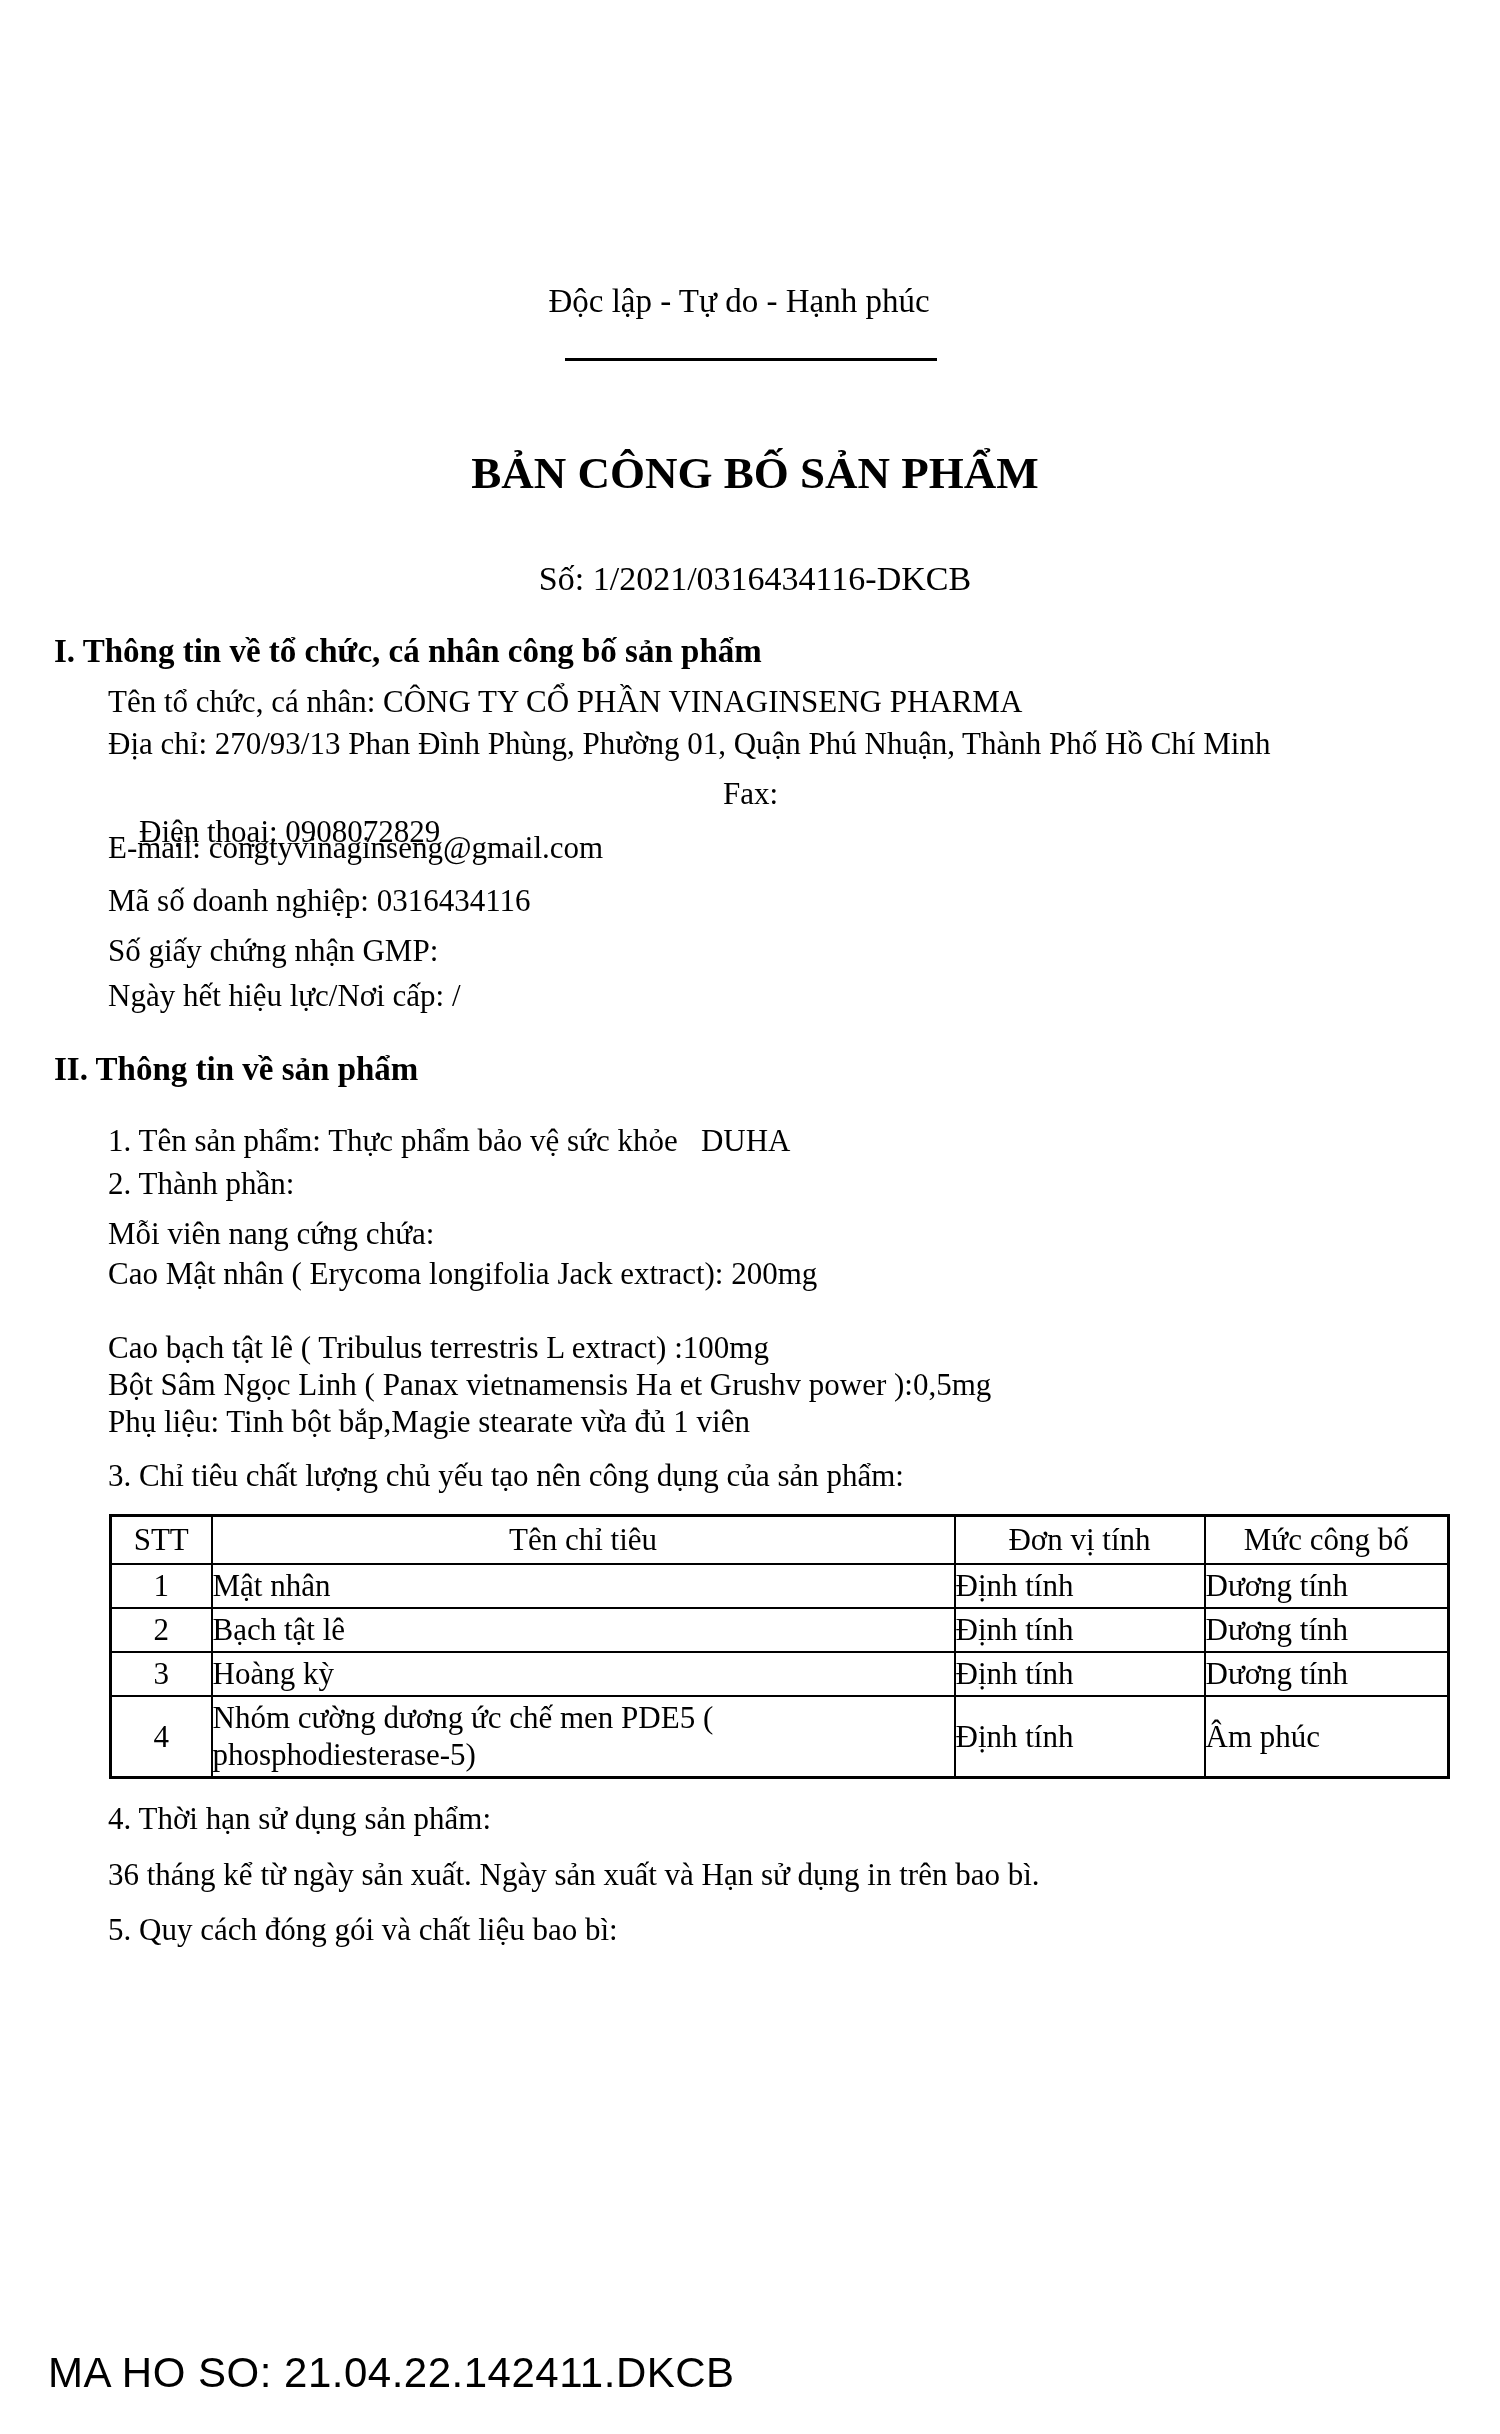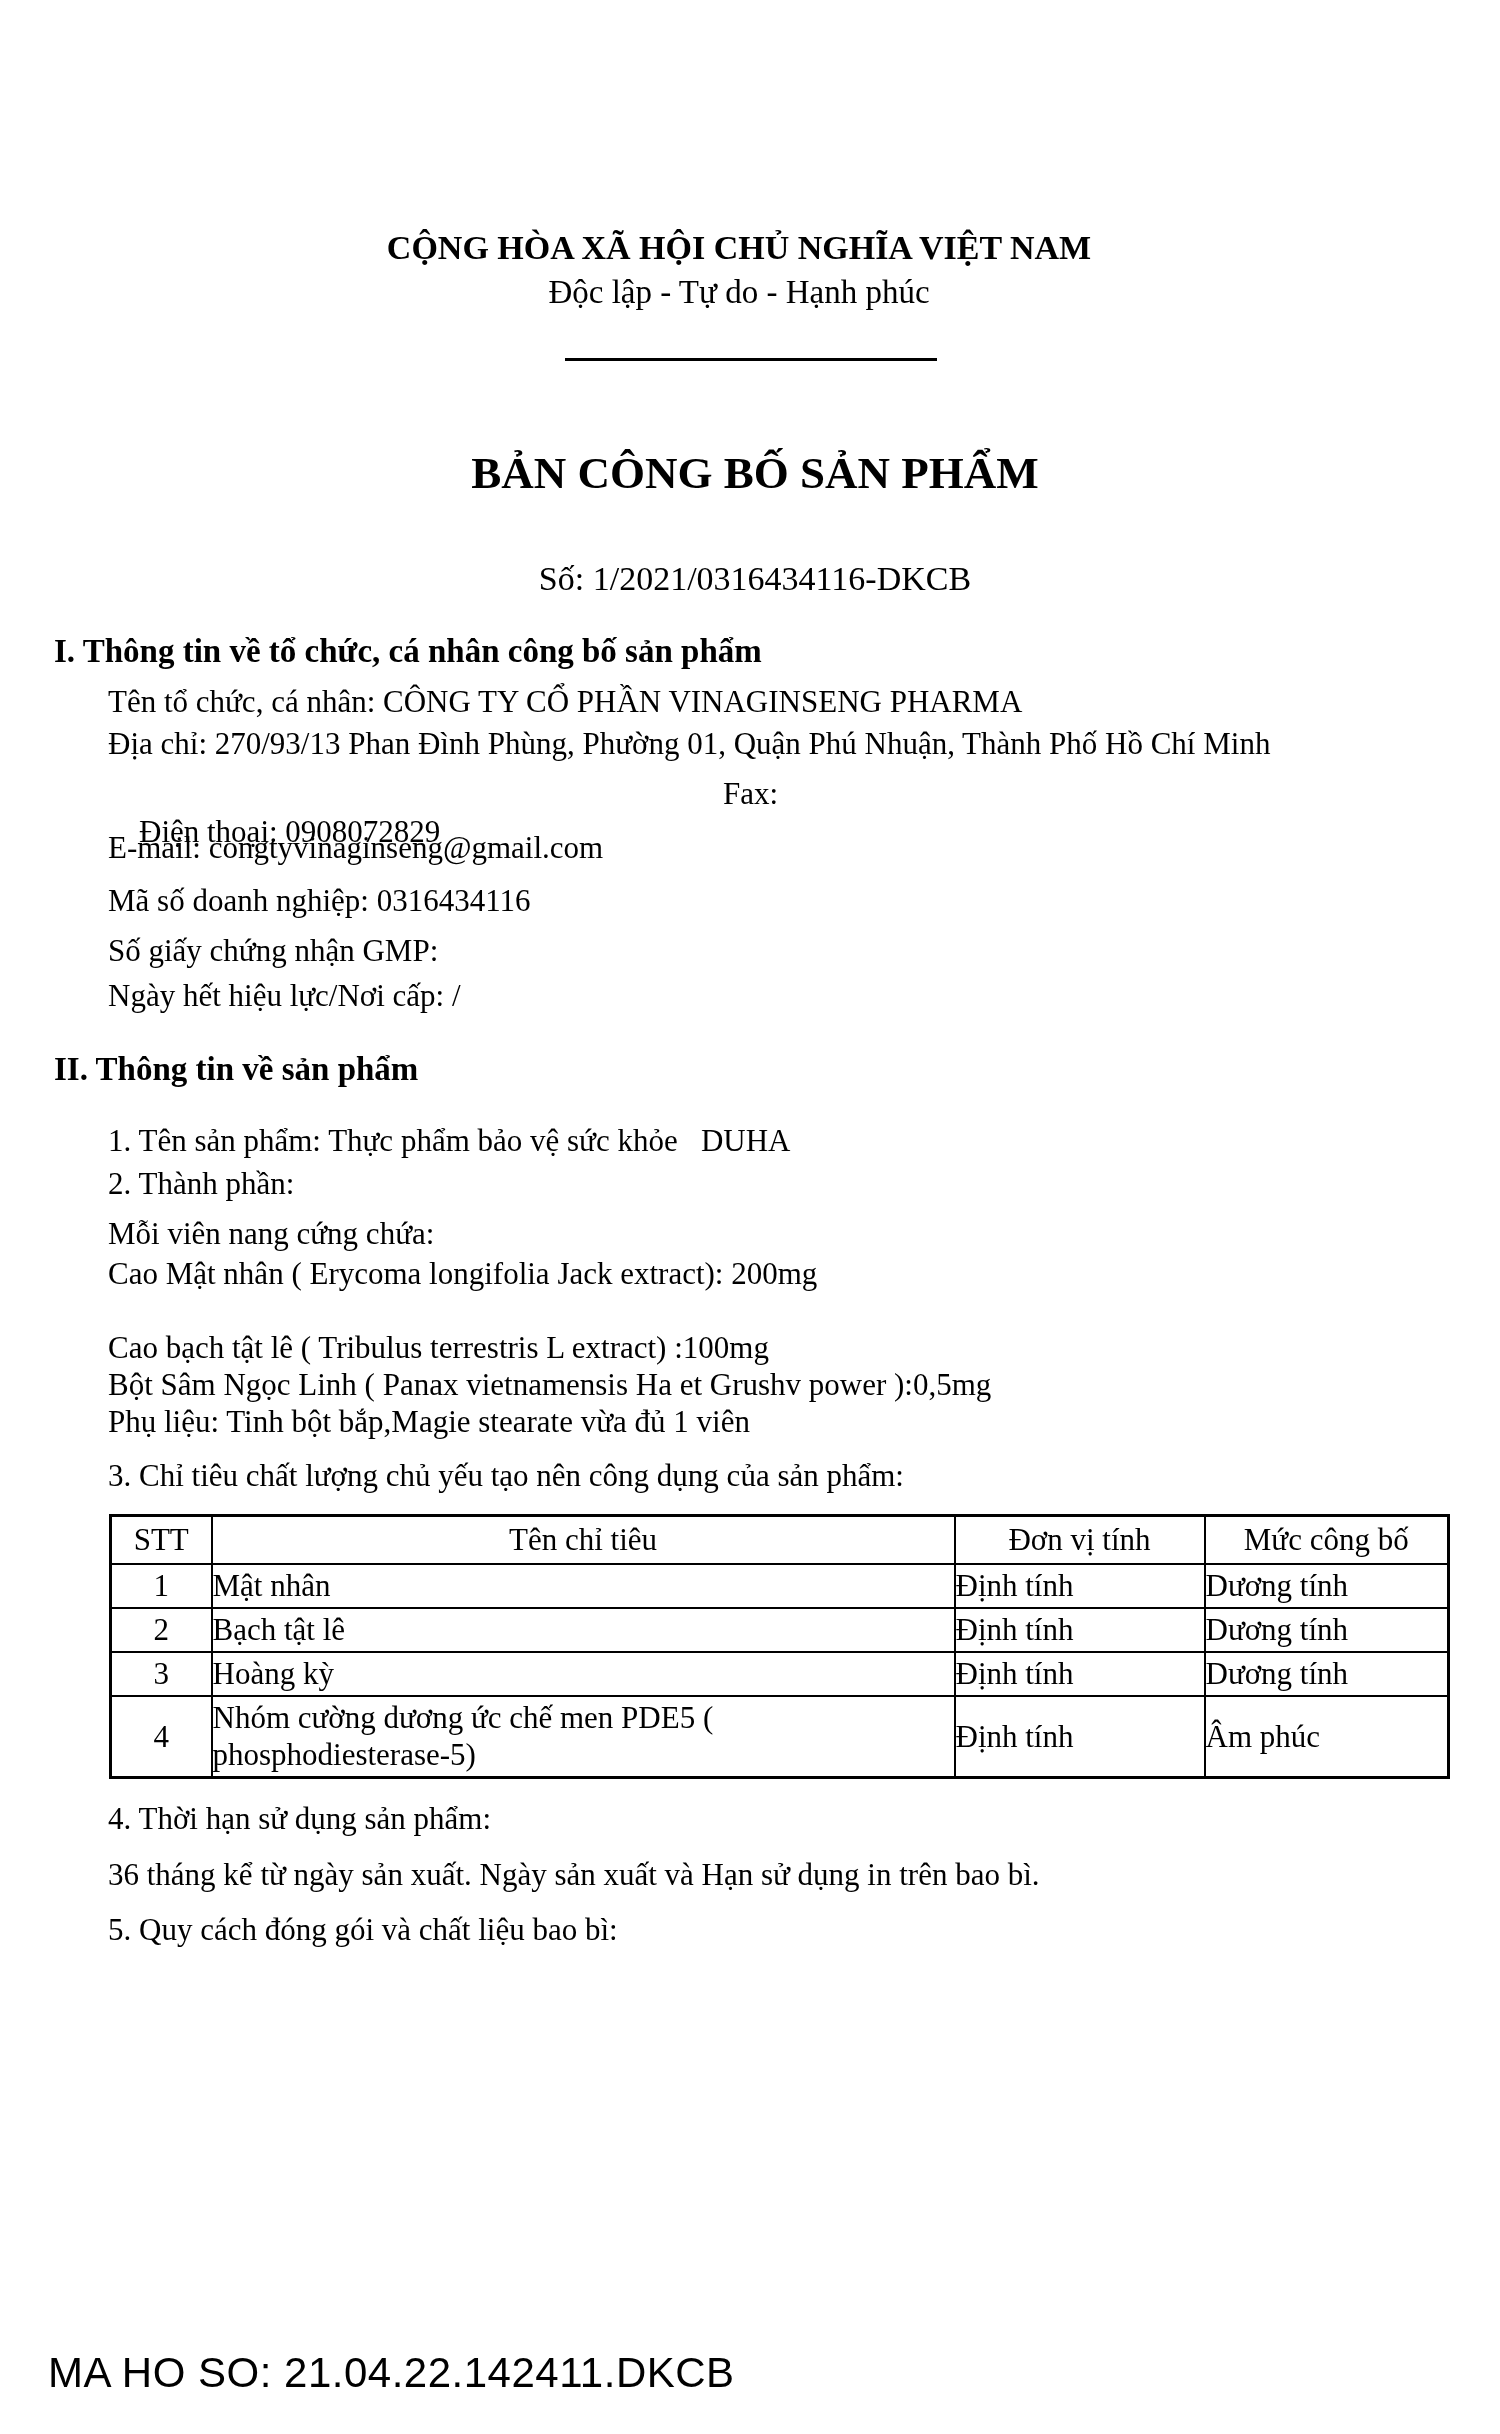--- a/index.html
+++ b/index.html
@@ -28,21 +28,21 @@
     text-align: center;
   }
   .centered-title {
     left: 0;
     width: 1510px;
     text-align: center;
   }
   .bold { font-weight: bold; }
 
   .nat-header   { top: 227px; font-size: 34px; }
-  .motto        { top: 272px; font-size: 33px; }
+  .motto        { top: 281px; font-size: 33px; }
   .divider {
     position: absolute;
     top: 358px;
     left: 565px;
     width: 372px;
     height: 0;
     border-top: 3px solid #000;
   }
   .doc-title    { top: 446px; font-size: 45px; }
   .doc-number   { top: 558px; font-size: 34px; }
@@ -109,21 +109,20 @@
     font-family: "Liberation Sans", "DejaVu Sans", sans-serif;
     font-size: 42px;
     letter-spacing: 0.5px;
   }
 </style>
 </head>
 <body>
 
 <div class="page">
 
-  <div class="line centered bold nat-header">CỘNG HÒA XÃ HỘI CHỦ NGHĨA VIỆT NAM</div>
   <div class="line centered motto">Độc lập - Tự do - Hạnh phúc</div>
   <div class="divider"></div>
 
   <div class="line centered-title bold doc-title">BẢN CÔNG BỐ SẢN PHẨM</div>
   <div class="line centered-title doc-number">Số: 1/2021/0316434116-DKCB</div>
 
   <div class="line bold sec-heading sec1-heading">I. Thông tin về tổ chức, cá nhân công bố sản phẩm</div>
 
   <div class="line body-line org-name">Tên tổ chức, cá nhân: CÔNG TY CỔ PHẦN VINAGINSENG PHARMA</div>
   <div class="line body-line address">Địa chỉ: 270/93/13 Phan Đình Phùng, Phường 01, Quận Phú Nhuận, Thành Phố Hồ Chí Minh</div>

